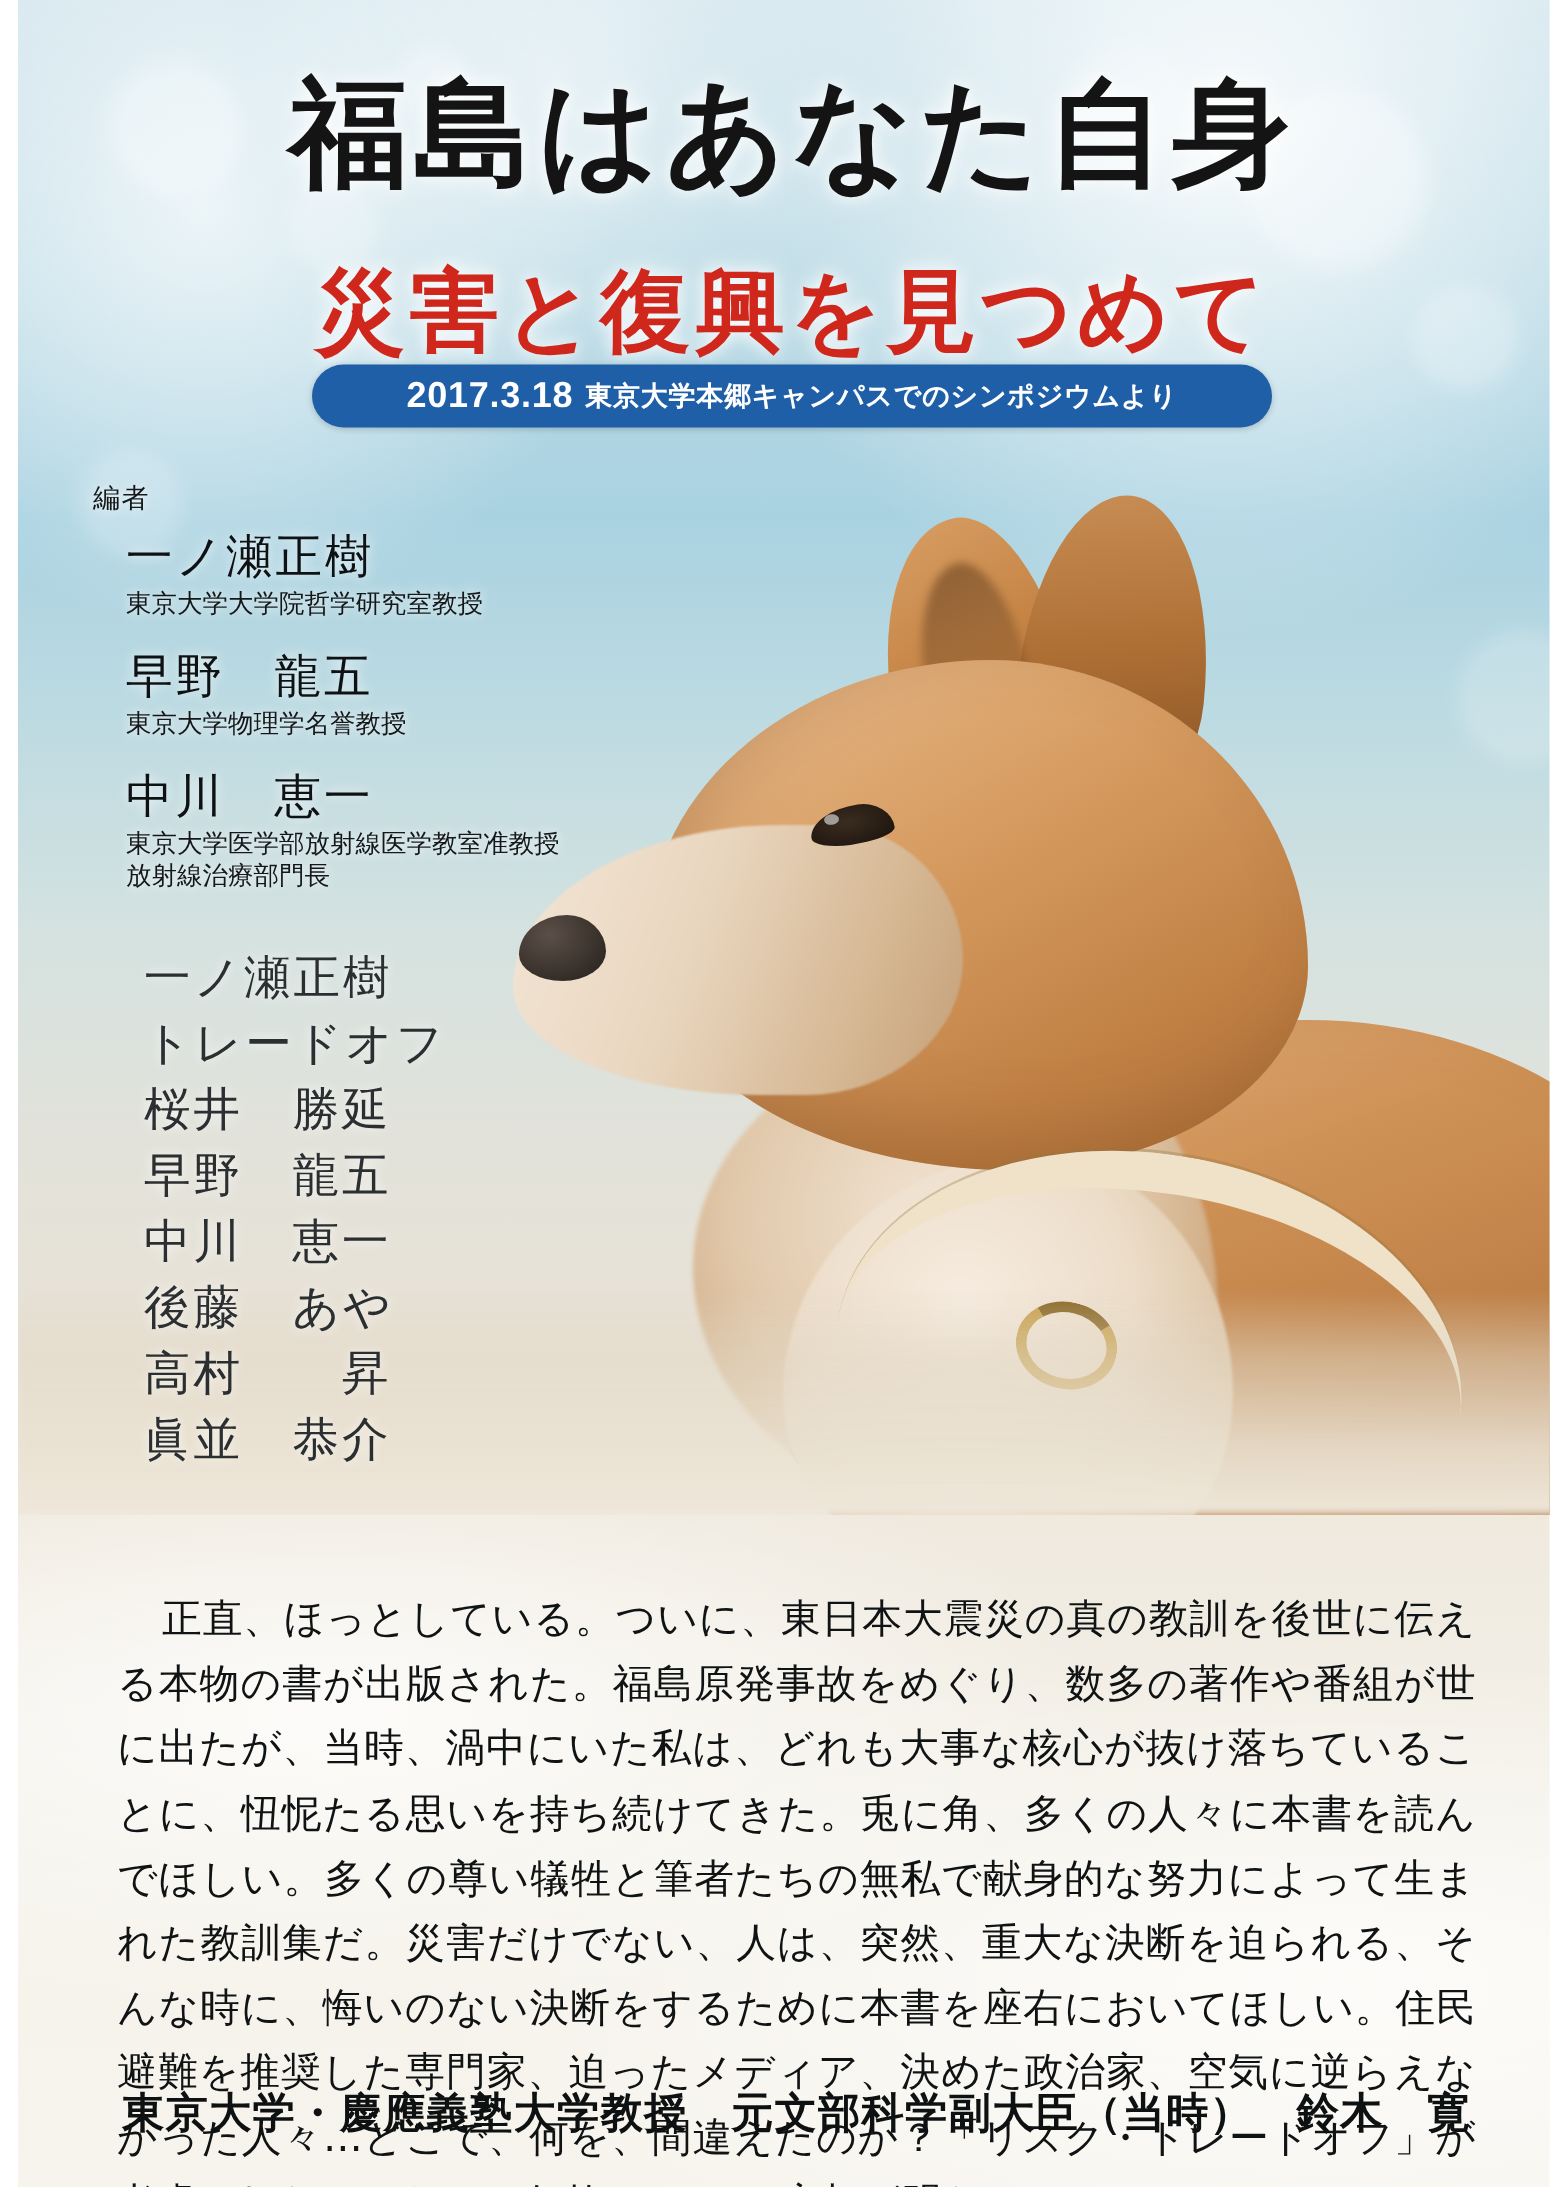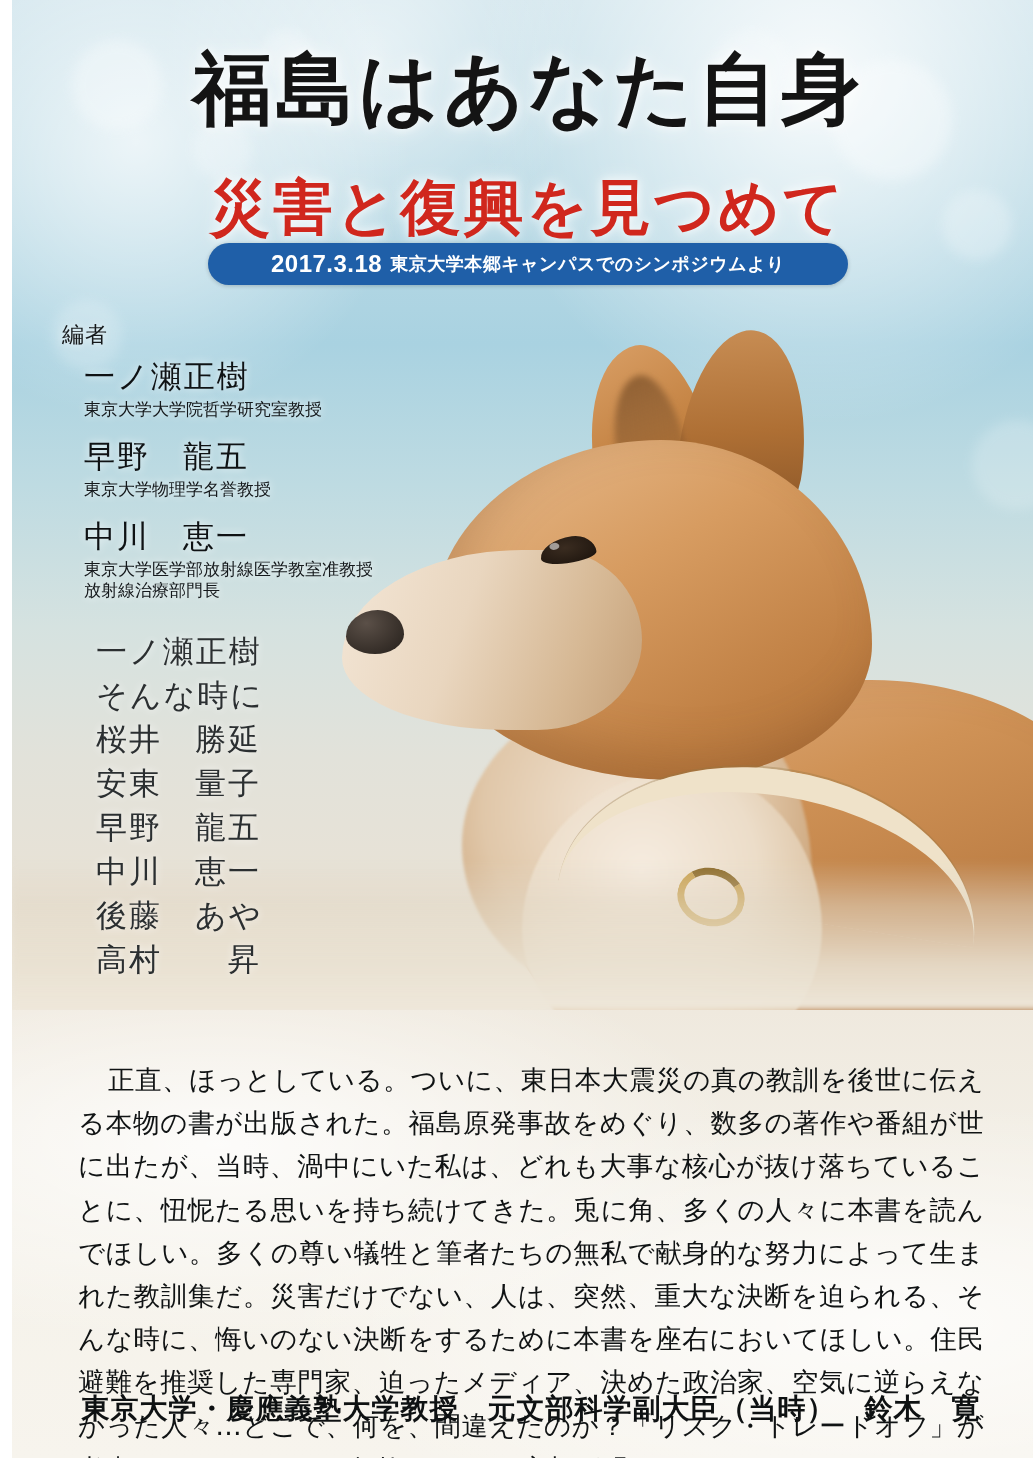--- a/index.html
+++ b/index.html
@@ -253,21 +253,21 @@
 
   
   .editors {
     position: absolute;
     left: 50px;
     top: 320px;
     width: 430px;
     color: #15181a;
   }
   .editors-label {
-    font-size: 22px;
+    font-size: 18px;
     letter-spacing: 1px;
     margin-bottom: 6px;
     text-shadow: 0 0 8px rgba(255,255,255,0.9);
   }
   .editor {
     margin: 0 0 14px 22px;
   }
   .editor-name {
     font-size: 31px;
     letter-spacing: 2px;
@@ -393,26 +393,26 @@
 
     <div class="editor">
       <div class="editor-name">中川　恵一</div>
       <div class="editor-title" style="white-space:pre-line;">東京大学医学部放射線医学教室准教授
 放射線治療部門長</div>
     </div>
   </div>
 
   <div class="contributors">
     <div class="contributor">一ノ瀬正樹</div>
-    <div class="contributor">そんな時に</div>
+    <div class="contributor">トレードオフ</div>
     <div class="contributor">桜井　勝延</div>
-    <div class="contributor">安東　量子</div>
     <div class="contributor">早野　龍五</div>
     <div class="contributor">中川　恵一</div>
     <div class="contributor">後藤　あや</div>
     <div class="contributor">高村　　昇</div>
+    <div class="contributor">眞並　恭介</div>
   </div>
 
   <div class="blurb-area"></div>
   <div class="blurb">正直、ほっとしている。ついに、東日本大震災の真の教訓を後世に伝える本物の書が出版された。福島原発事故をめぐり、数多の著作や番組が世に出たが、当時、渦中にいた私は、どれも大事な核心が抜け落ちていることに、忸怩たる思いを持ち続けてきた。兎に角、多くの人々に本書を読んでほしい。多くの尊い犠牲と筆者たちの無私で献身的な努力によって生まれた教訓集だ。災害だけでない、人は、突然、重大な決断を迫られる、そんな時に、悔いのない決断をするために本書を座右においてほしい。住民避難を推奨した専門家、迫ったメディア、決めた政治家、空気に逆らえなかった人々…どこで、何を、間違えたのか？「リスク・トレードオフ」が考慮されなかったのは何故か？ その実相が明らかに。</div>
   <div class="blurb-credit">東京大学・慶應義塾大学教授　元文部科学副大臣（当時）　鈴木　寛</div>
 
 </div>
 
 </body></html>

